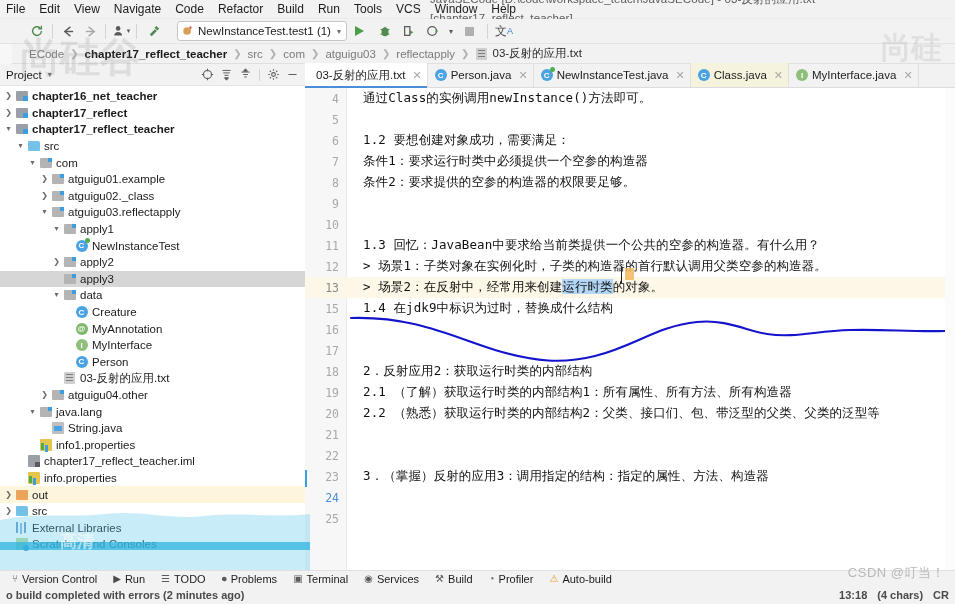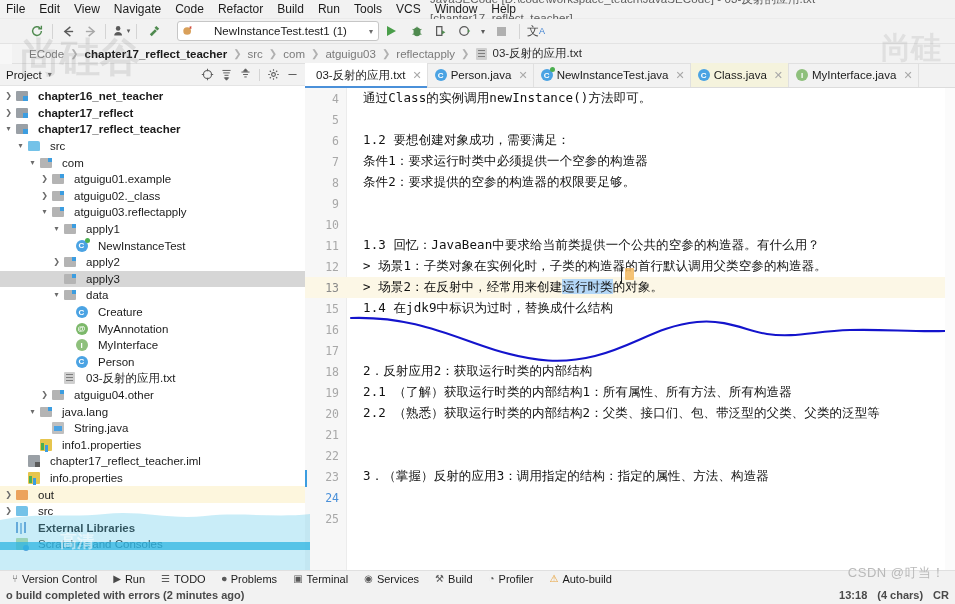--- a/index.html
+++ b/index.html
@@ -39,21 +39,21 @@
     border-bottom: 1px solid #e3e3e3;
   }
   .tb-ic {
     width: 22px; height: 21px; display: flex; align-items: center; justify-content: center;
     color: #5a5a5a; font-size: 13px; position: relative;
   }
   .tb-sep { width: 1px; height: 15px; background: #d4d4d4; margin: 0 4px; }
   .runcfg {
     display: flex; align-items: center; height: 20px;
     border: 1px solid #c6c6c6; border-radius: 3px; background: #fff;
-    padding: 0 5px 0 4px; margin-left: 4px; gap: 20px;
+    padding: 0 5px 0 4px; margin-left: 4px; gap: 4px;
   }
   .runcfg .label { font-size: 11.5px; color: #1b1b1b; white-space: nowrap; }
   .runcfg .caret { font-size: 8px; color: #6b6b6b; margin-left: 2px; }
   .cfg-icon {
     width: 12px; height: 12px; position: relative; display: inline-block;
   }
   .tri-run {
     width: 0; height: 0; border-left: 9px solid #4a9e4a;
     border-top: 5.5px solid transparent; border-bottom: 5.5px solid transparent;
   }
@@ -93,21 +93,21 @@
     height: 16.6px; display: flex; align-items: center; white-space: nowrap;
     font-size: 11.5px; color: #1b1b1b; position: relative;
   }
   .trow.sel { background: #d6d6d6; }
   .trow.hl-yellow { background: #fdf6dd; }
   .trow .arr {
     width: 11px; flex: 0 0 11px; text-align: center; color: #6b6b6b; font-size: 8px;
     line-height: 16px;
   }
   .trow .ico { width: 15px; flex: 0 0 15px; display: flex; align-items: center; justify-content: center; margin-right: 3px; }
-  .trow .lbl { line-height: 16px; margin-left: 6px; }
+  .trow .lbl { line-height: 16px; }
   .trow.bold .lbl { font-weight: bold; }
 
   
   .ic-mod { width: 12px; height: 10px; background: #9aa0a6; border-radius: 1px; position: relative; }
   .ic-mod:after { content:''; position:absolute; right:0; bottom:0; width:5px; height:5px; background:#3c9de0; }
   .ic-folder-blue { width: 12px; height: 10px; background: #74c2e8; border-radius: 1px 2px 1px 1px; }
   .ic-folder-gray { width: 12px; height: 10px; background: #b4b4b4; border-radius: 1px; position: relative; }
   .ic-folder-gray:after { content:''; position:absolute; right:0; top:0; width:4px; height:4px; background:#3c9de0; }
   .ic-folder-orange { width: 12px; height: 10px; background: #eca35c; border-radius: 1px; }
   .ic-circ {
@@ -564,21 +564,21 @@
         </span>
         <span class="lbl">out</span>
       </div>
       <div class="trow" style="padding-left: 3px;">
         <span class="arr">❯</span>
         <span class="ico">
           <span class="ic-folder-blue"></span>
         </span>
         <span class="lbl">src</span>
       </div>
-      <div class="trow" style="padding-left: 3px; font-weight: bold;">
+      <div class="trow" style="padding-left: 3px;">
         <span class="arr"></span>
         <span class="ico">
           <span class="ic-lib"></span>
         </span>
         <span class="lbl">External Libraries</span>
       </div>
       <div class="trow" style="padding-left: 3px;">
         <span class="arr"></span>
         <span class="ico">
           <span class="ic-scr"></span>

